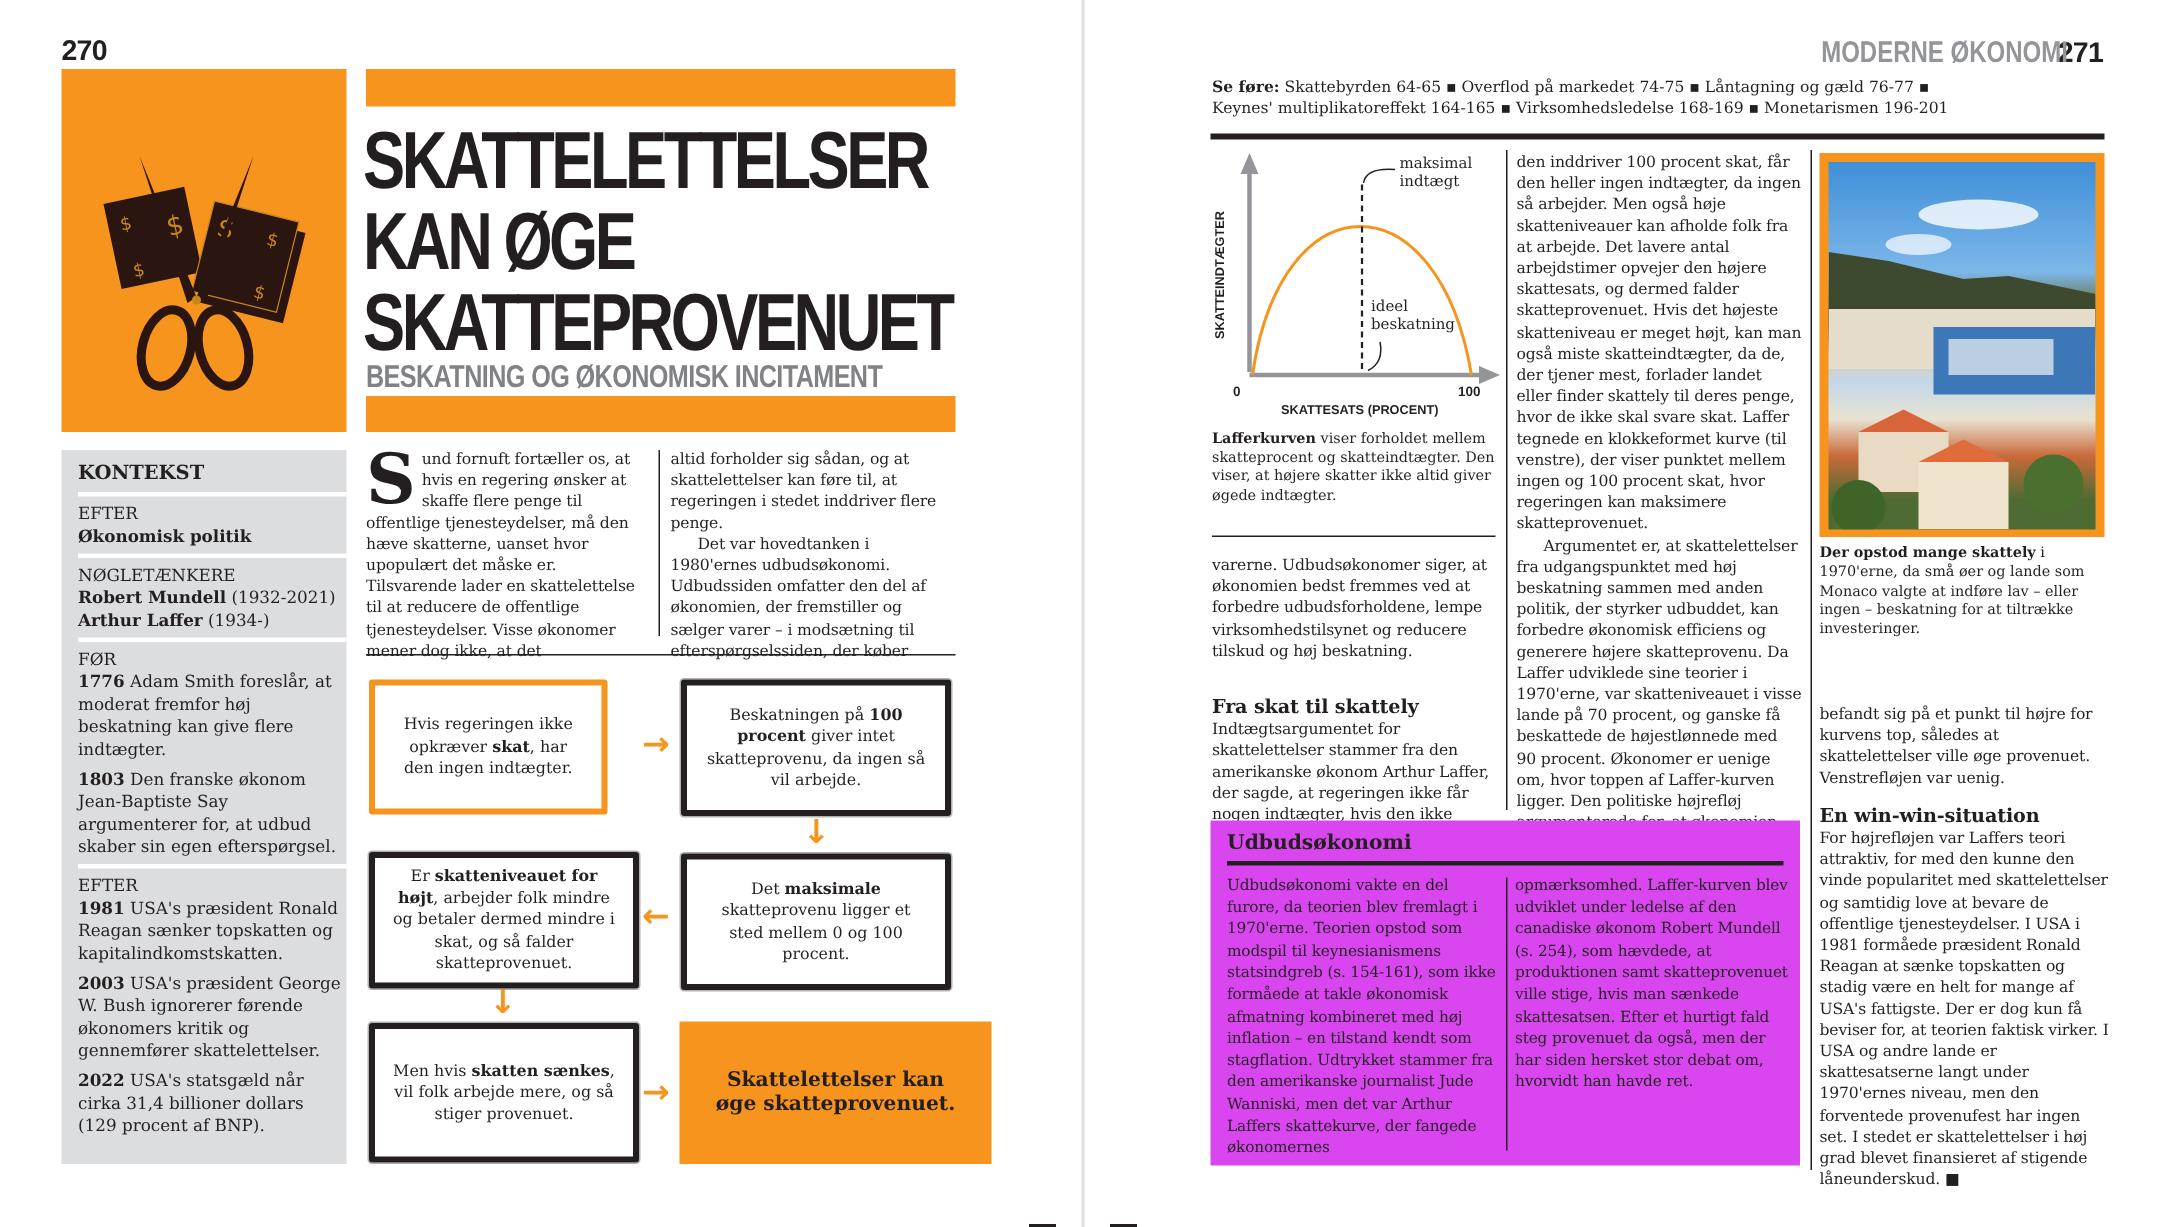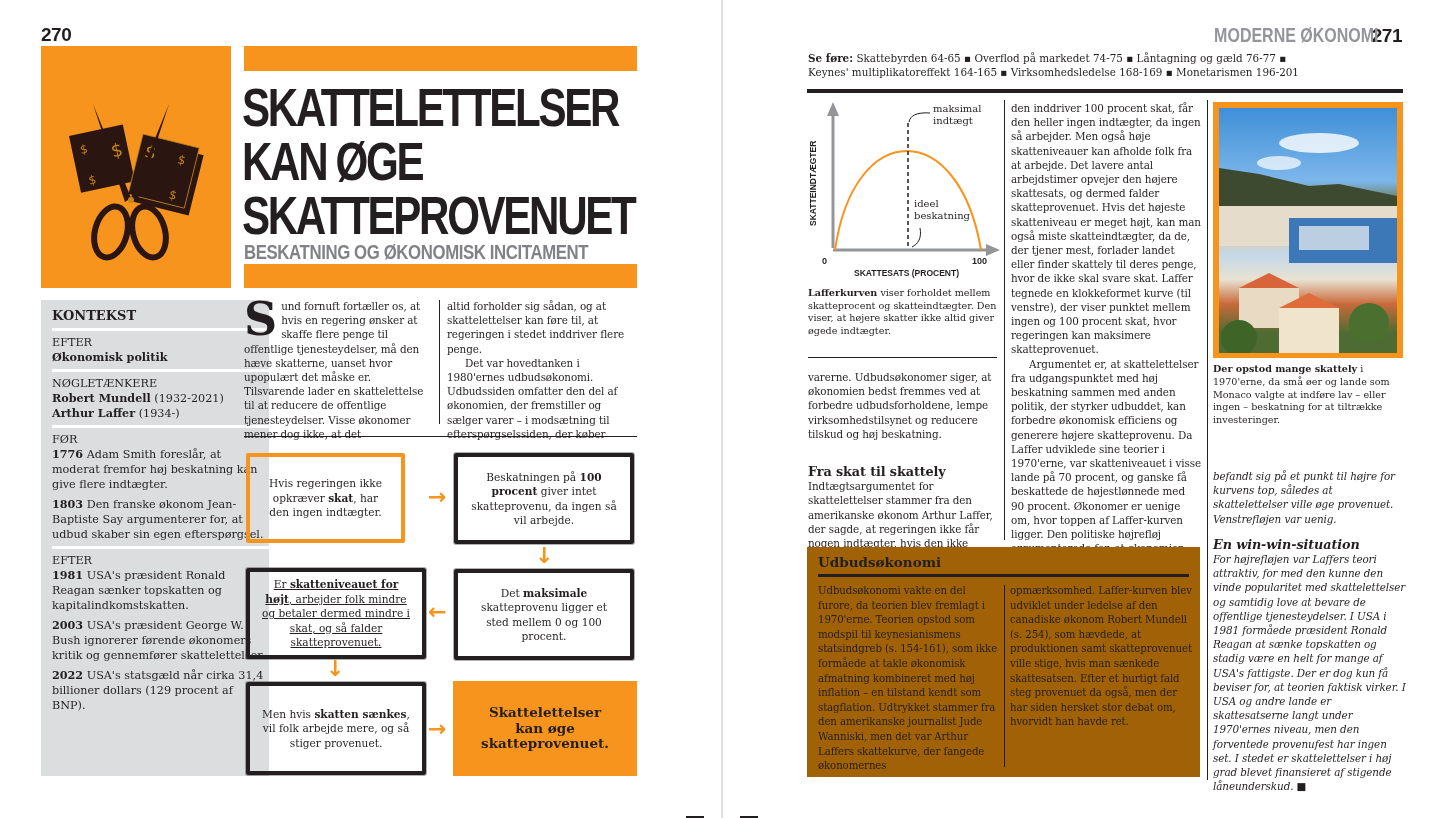--- a/index.html
+++ b/index.html
@@ -11,21 +11,21 @@
   .body-txt p{margin:0;}
   .indent{text-indent:18px;}
   .orange{background:#f7941d;}
   b{font-weight:bold;}
   .box{position:absolute;display:flex;align-items:center;justify-content:center;text-align:center;font-size:10.6px;line-height:14.5px;padding:0 12px;box-sizing:border-box;}
   .box.black{border:4px solid #231f20;border-radius:2px;box-shadow:0 0 0 1px rgba(35,31,32,0.35);}
   .box.obox{border:4px solid #f7941d;border-radius:2px;}
   .arrow{position:absolute;color:#f7941d;font-family:"DejaVu Sans",sans-serif;font-weight:bold;font-size:22px;line-height:22px;}
   .kon-sep{height:3px;background:#fff;margin:4px 0 4px 0;}
   .kon{font-size:11.2px;line-height:15px;}
-  .sidebar-box{background:#a16207;}
+  .sidebar-box{background:#d946ef;}
   .sect-h{font-weight:bold;font-size:12.8px;margin:0;}
 </style>
 </head>
 <body>
 
 <div class="abs pagenum" style="left:41px;top:24px;">270</div>
 
 <div class="abs orange" style="left:41px;top:46px;width:190px;height:242px;">
   <svg width="190" height="242" viewBox="0 0 190 242">
 
@@ -55,21 +55,21 @@
 
 <div class="abs orange" style="left:244px;top:46px;width:393px;height:25px;"></div>
 <div class="abs" style="left:242px;top:80px;width:400px;">
   <div class="condensed" style="font-size:54px;line-height:54px;letter-spacing:-3px;transform:scaleX(0.78);white-space:nowrap;">SKATTELETTELSER</div>
   <div class="condensed" style="font-size:54px;line-height:54px;letter-spacing:-3px;transform:scaleX(0.78);white-space:nowrap;">KAN ØGE</div>
   <div class="condensed" style="font-size:54px;line-height:54px;letter-spacing:-3px;transform:scaleX(0.78);white-space:nowrap;">SKATTEPROVENUET</div>
 </div>
 <div class="abs condensed" style="left:244px;top:241px;font-size:21px;line-height:22px;color:#808285;letter-spacing:-0.5px;transform:scaleX(0.8);white-space:nowrap;">BESKATNING OG ØKONOMISK INCITAMENT</div>
 <div class="abs orange" style="left:244px;top:264px;width:393px;height:24px;"></div>
 
-<div class="abs kon" style="left:41px;top:300px;width:228px;height:476px;background:#dcdddf;box-sizing:border-box;padding:8px 0 0 11px;">
+<div class="abs kon" style="left:41px;top:300px;width:190px;height:476px;background:#dcdddf;box-sizing:border-box;padding:8px 0 0 11px;">
   <div style="font-weight:bold;font-size:13px;line-height:16px;margin-bottom:4px;">KONTEKST</div>
   <div class="kon-sep"></div>
   <div>EFTER</div>
   <div style="font-weight:bold;">Økonomisk politik</div>
   <div class="kon-sep"></div>
   <div>NØGLETÆNKERE</div>
   <div><b>Robert Mundell</b><span> (1932-2021)</span></div>
   <div><b>Arthur Laffer</b><span> (1934-)</span></div>
   <div class="kon-sep"></div>
   <div>FØR</div>
@@ -98,29 +98,29 @@
 </div>
 <div class="arrow" style="left:428px;top:486px;">→</div>
 <div class="box black" style="left:454px;top:453px;width:180px;height:91px;">
   <div><span>Beskatningen på </span><b>100 procent</b><span> giver intet skatteprovenu, da ingen så vil arbejde.</span></div>
 </div>
 <div class="arrow" style="left:535px;top:545px;">↓</div>
 <div class="box black" style="left:454px;top:569px;width:180px;height:91px;">
   <div><span>Det </span><b>maksimale</b><span> skatteprovenu ligger et sted mellem 0 og 100 procent.</span></div>
 </div>
 <div class="arrow" style="left:428px;top:601px;">←</div>
-<div class="box black" style="left:246px;top:568px;width:180px;height:91px;text-decoration:underline;">
+<div class="box black" style="left:246px;top:568px;width:180px;height:91px;">
   <div><span>Er </span><b>skatteniveauet for højt</b><span>, arbejder folk mindre og betaler dermed mindre i skat, og så falder skatteprovenuet.</span></div>
 </div>
 <div class="arrow" style="left:326px;top:658px;">↓</div>
 <div class="box black" style="left:246px;top:682px;width:180px;height:93px;">
   <div><span>Men hvis </span><b>skatten sænkes</b><span>, vil folk arbejde mere, og så stiger provenuet.</span></div>
 </div>
 <div class="arrow" style="left:428px;top:718px;">→</div>
-<div class="box orange" style="left:453px;top:681px;width:184px;height:95px;font-size:13.5px;line-height:15.5px;padding:0 24px;">
+<div class="box orange" style="left:453px;top:681px;width:208px;height:95px;font-size:13.5px;line-height:15.5px;padding:0 24px;">
   <b>Skattelettelser kan øge skatteprovenuet.</b>
 </div>
 
 <div class="abs" style="left:721px;top:0;width:2px;height:818px;background:#e0e0e0;"></div>
 <div class="abs" style="left:686px;top:816px;width:18px;height:2px;background:#231f20;"></div>
 <div class="abs" style="left:740px;top:816px;width:18px;height:2px;background:#231f20;"></div>
 
 <div class="abs" style="right:43px;top:24px;white-space:nowrap;">
   <span class="condensed" style="font-size:20px;color:#939598;display:inline-block;transform:scaleX(0.8);transform-origin:right top;margin-right:-20px;">MODERNE ØKONOMI</span>
   <span class="pagenum" style="margin-left:8px;">271</span>
@@ -196,21 +196,21 @@
       <polygon points="60,200 90,185 120,200" fill="#e06c3c"></polygon>
       <circle cx="150" cy="215" r="20" fill="#4b6f2e"></circle>
       <circle cx="20" cy="230" r="18" fill="#3f6428"></circle>
     </svg>
   </div>
 </div>
 <div class="abs" style="left:1213px;top:363px;width:192px;font-size:9.6px;line-height:12.8px;">
   <b>Der opstod mange skattely</b><span> i 1970'erne, da små øer og lande som Monaco valgte at indføre lav – eller ingen – beskatning for at tiltrække investeringer.</span>
 </div>
 
-<div class="abs body-txt" style="left:1213px;top:469px;width:193px;font-style:italic;">
+<div class="abs body-txt" style="left:1213px;top:469px;width:193px;">
   <p>befandt sig på et punkt til højre for kurvens top, således at skattelettelser ville øge provenuet. Venstrefløjen var uenig.</p>
   <p class="sect-h" style="margin-top:12px;">En win-win-situation</p>
   <p>For højrefløjen var Laffers teori attraktiv, for med den kunne den vinde popularitet med skattelettelser og samtidig love at bevare de offentlige tjenesteydelser. I USA i 1981 formåede præsident Ronald Reagan at sænke topskatten og stadig være en helt for mange af USA's fattigste. Der er dog kun få beviser for, at teorien faktisk virker. I USA og andre lande er skattesatserne langt under 1970'ernes niveau, men den forventede provenufest har ingen set. I stedet er skattelettelser i høj grad blevet finansieret af stigende låneunderskud. ■</p>
 </div>
 
 <div class="abs sidebar-box" style="left:807px;top:547px;width:393px;height:230px;">
   <div style="position:absolute;left:11px;top:7px;font-weight:bold;font-size:13.5px;">Udbudsøkonomi</div>
   <div style="position:absolute;left:11px;top:27px;width:371px;height:3px;background:#231f20;"></div>
   <div class="body-txt" style="position:absolute;left:11px;top:37px;width:183px;font-size:10.2px;line-height:14.6px;">Udbudsøkonomi vakte en del furore, da teorien blev fremlagt i 1970'erne. Teorien opstod som modspil til keynesianismens statsindgreb (s. 154-161), som ikke formåede at takle økonomisk afmatning kombineret med høj inflation – en tilstand kendt som stagflation. Udtrykket stammer fra den amerikanske journalist Jude Wanniski, men det var Arthur Laffers skattekurve, der fangede økonomernes</div>
   <div style="position:absolute;left:197px;top:38px;width:1px;height:182px;background:#231f20;"></div>

